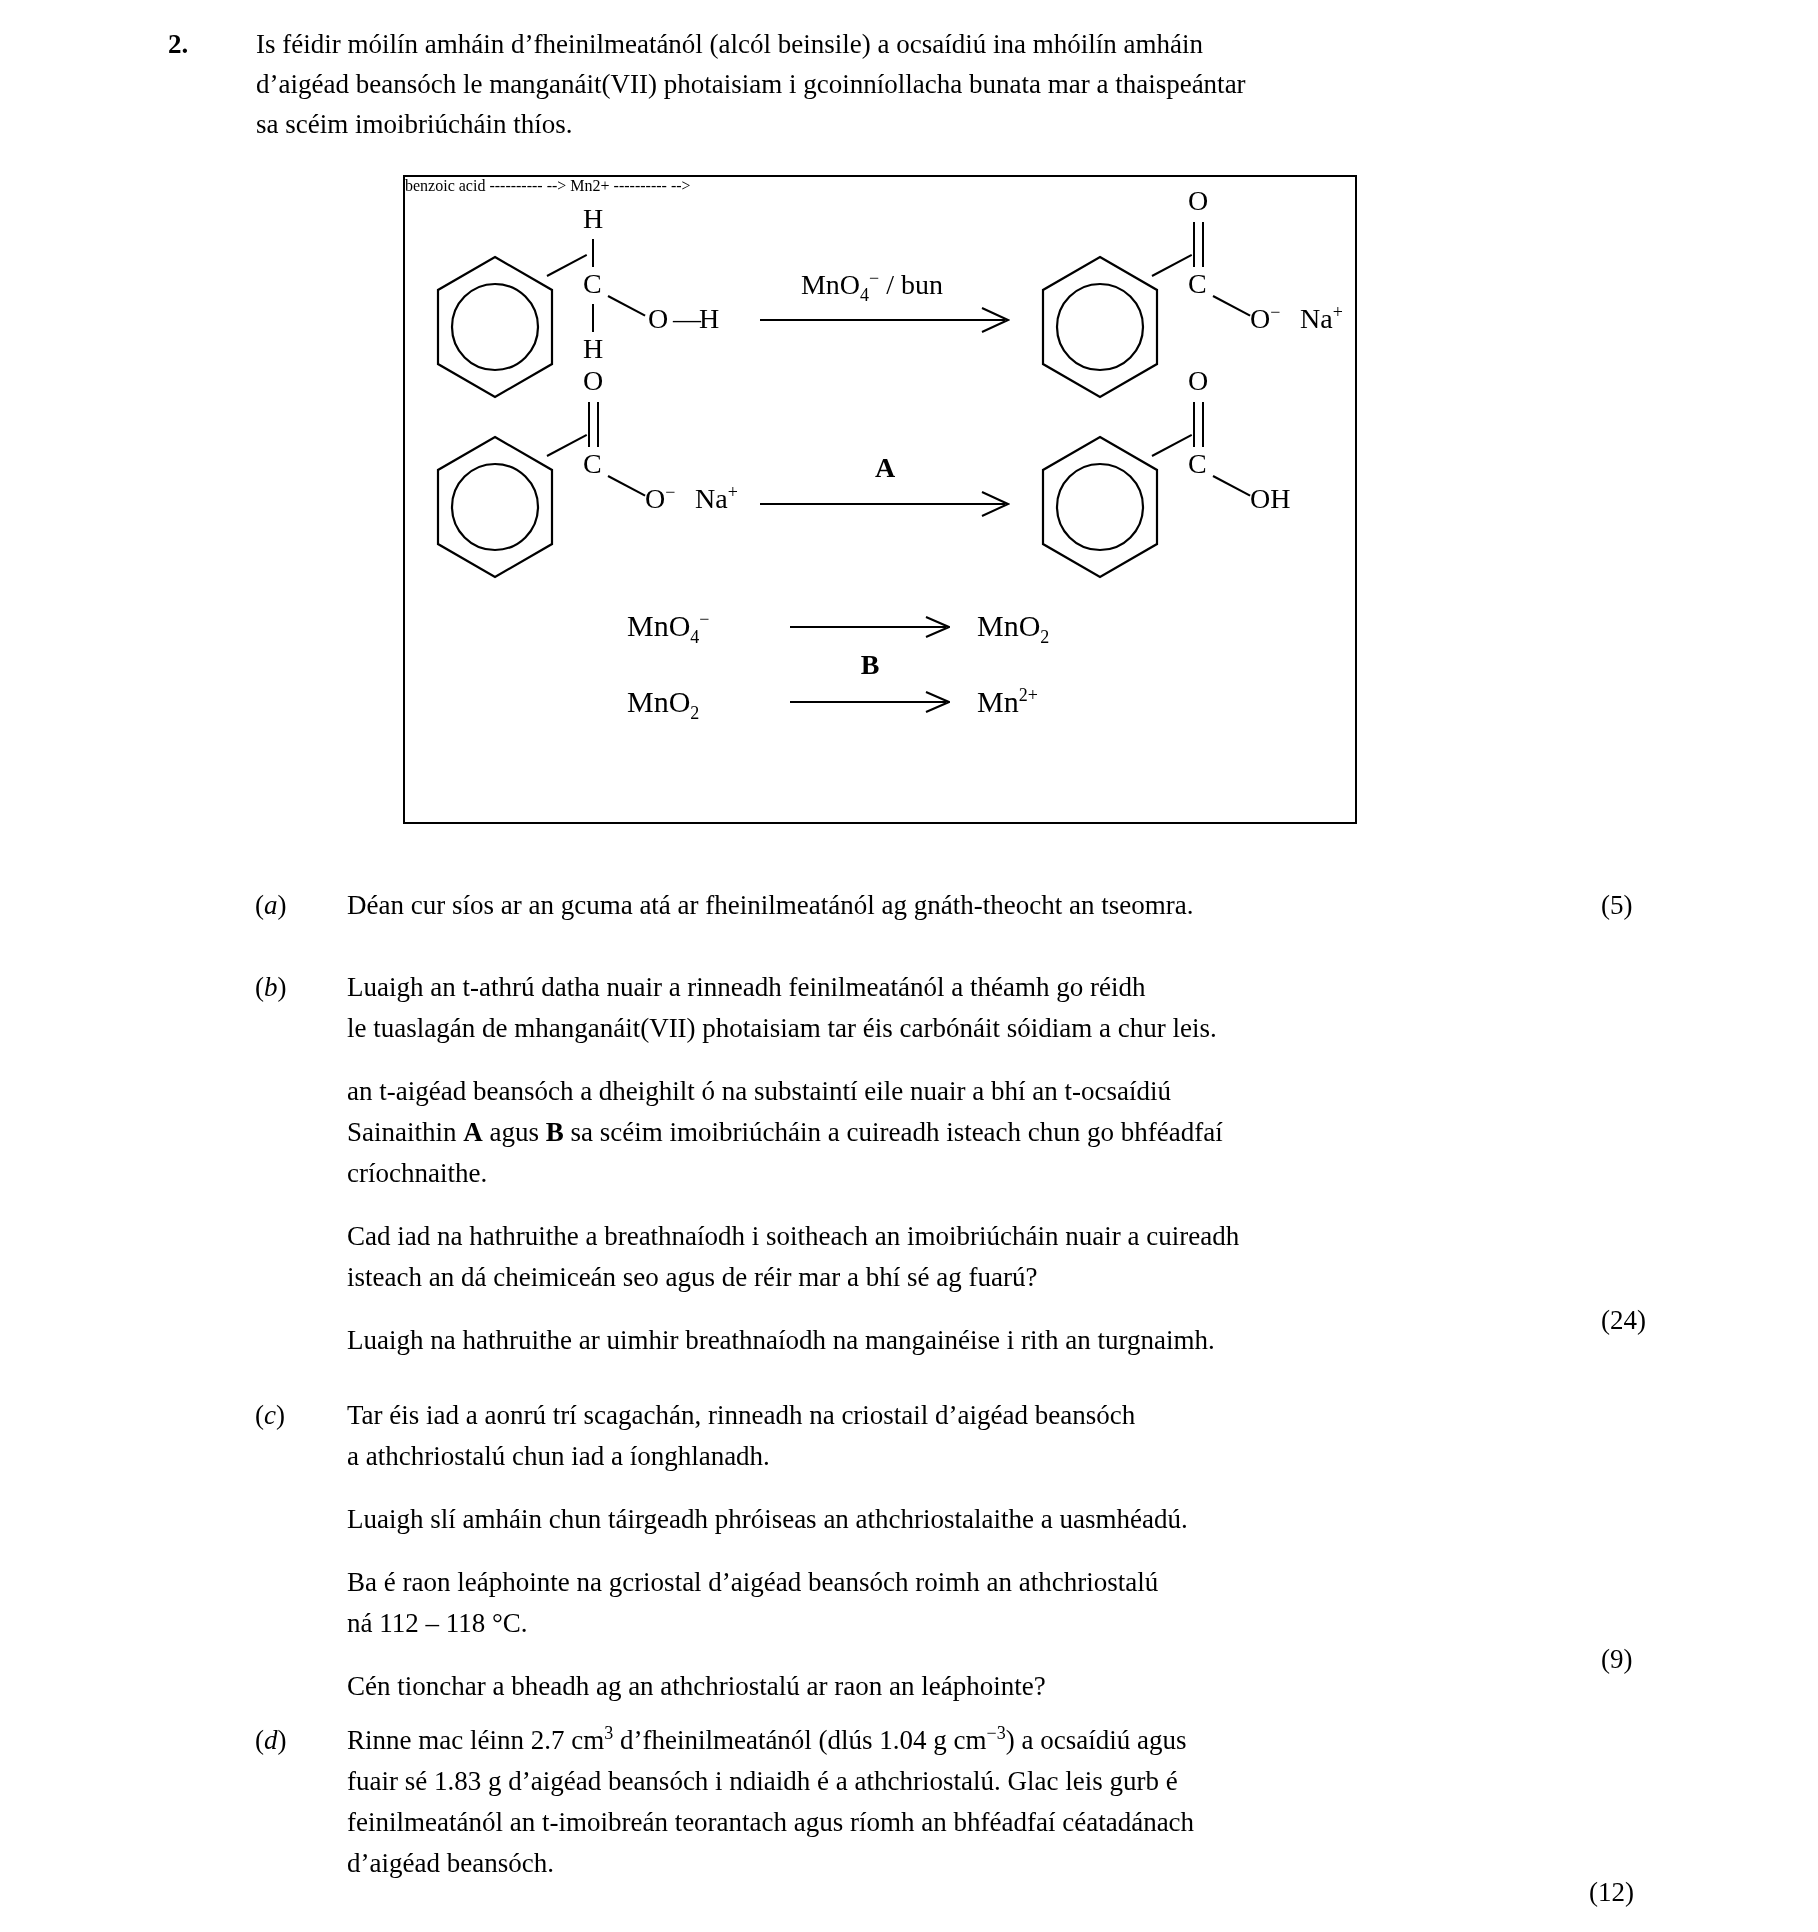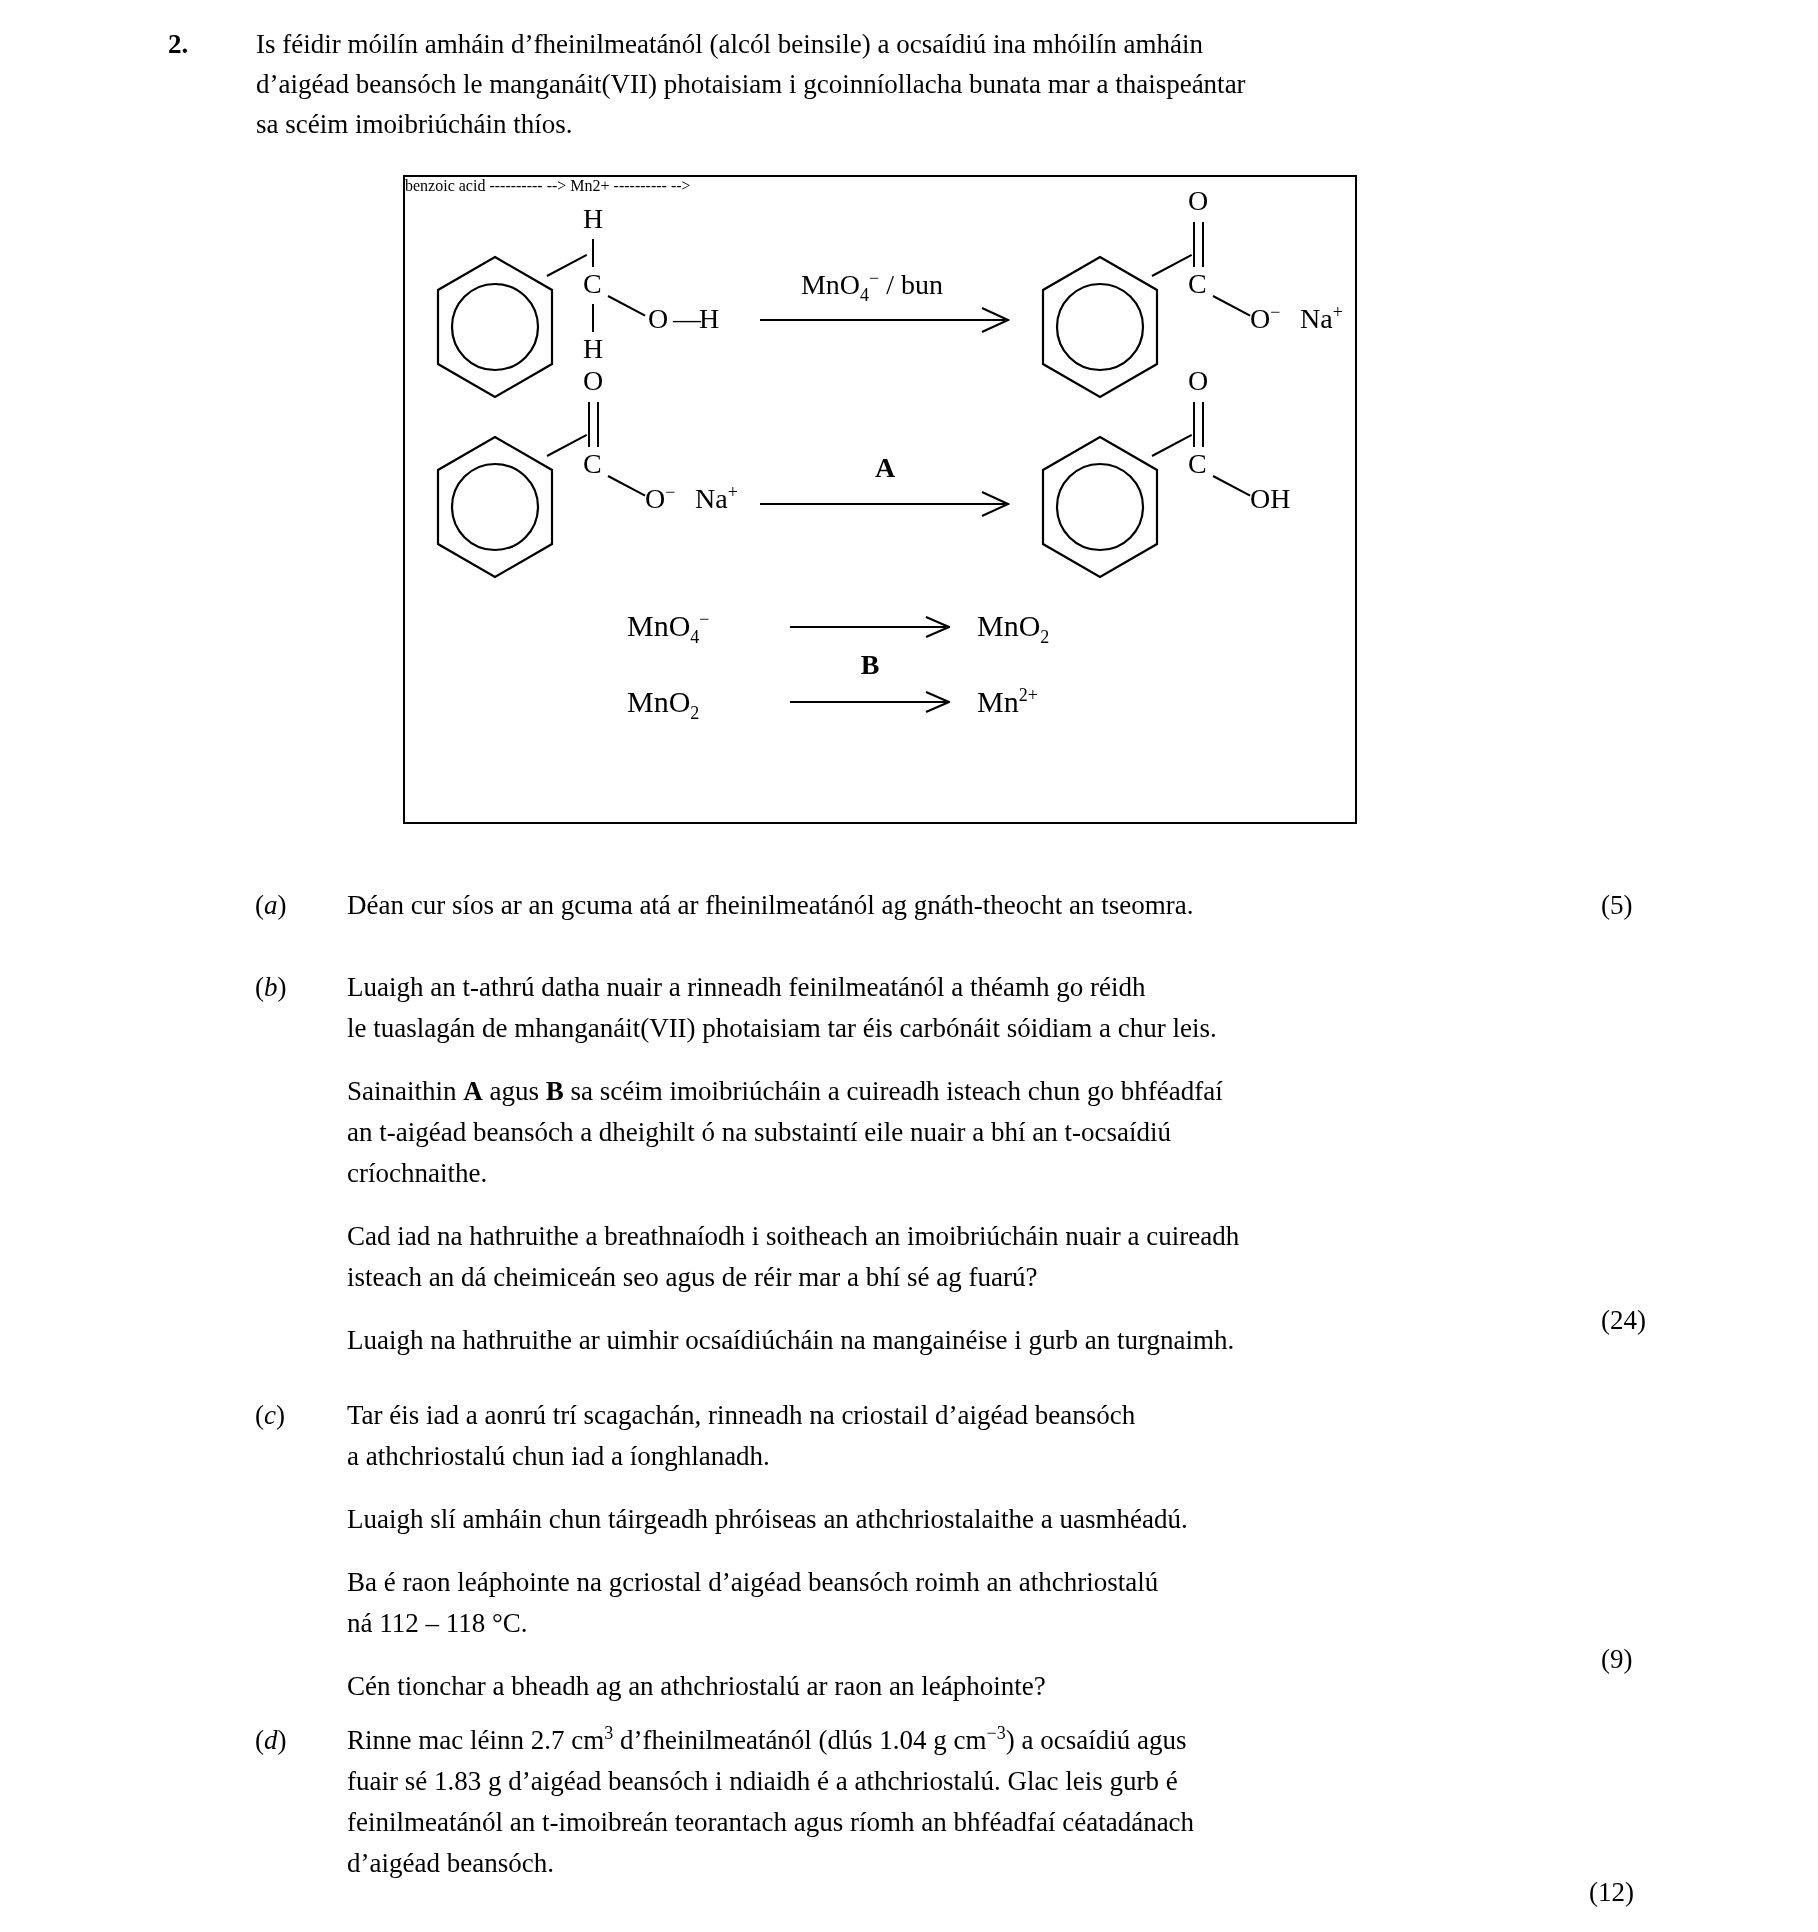--- a/index.html
+++ b/index.html
@@ -291,30 +291,30 @@
   <div class="part" style="top:967px;">
     <div class="part-label">
       <span class="paren">(</span><span>b</span><span class="paren">)</span>
     </div>
     <div class="part-body">
       <div class="para">
         <span class="ln">Luaigh an t-athrú datha nuair a rinneadh feinilmeatánól a théamh go réidh</span>
         <span class="ln">le tuaslagán de mhanganáit(VII) photaisiam tar éis carbónáit sóidiam a chur leis.</span>
       </div>
       <div class="para">
+        <span class="ln">an t-aigéad beansóch a dheighilt ó na substaintí eile nuair a bhí an t-ocsaídiú</span>
         <span class="ln"><span>Sainaithin </span><b class="inline">A</b><span> agus </span><b class="inline">B</b><span> sa scéim imoibriúcháin a cuireadh isteach chun go bhféadfaí</span></span>
-        <span class="ln">an t-aigéad beansóch a dheighilt ó na substaintí eile nuair a bhí an t-ocsaídiú</span>
         <span class="ln">críochnaithe.</span>
       </div>
       <div class="para">
         <span class="ln">Cad iad na hathruithe a breathnaíodh i soitheach an imoibriúcháin nuair a cuireadh</span>
         <span class="ln">isteach an dá cheimiceán seo agus de réir mar a bhí sé ag fuarú?</span>
       </div>
       <div class="para">
-        <span class="ln">Luaigh na hathruithe ar uimhir ocsaídiúcháin na mangainéise i gurb an turgnaimh.</span>
+        <span class="ln">Luaigh na hathruithe ar uimhir breathnaíodh na mangainéise i rith an turgnaimh.</span>
       </div>
     </div>
   </div>
   <div class="marks" style="left:1589px; top:1300px;margin-left:12px;">(24)</div>
 
   <div class="part" style="top:1395px;">
     <div class="part-label">
       <span class="paren">(</span><span>c</span><span class="paren">)</span>
     </div>
     <div class="part-body">

